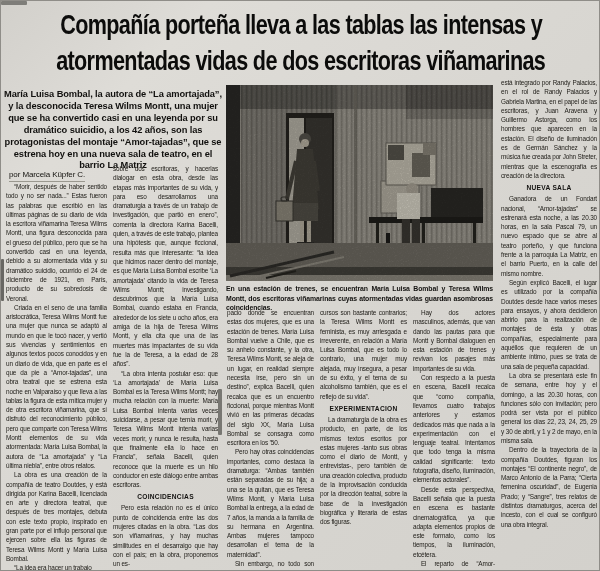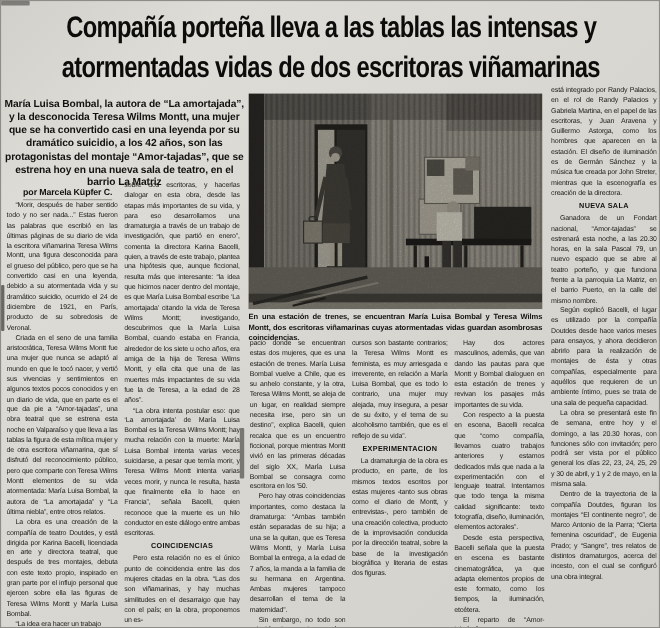--- a/index.html
+++ b/index.html
@@ -28,22 +28,22 @@
     transform:scaleX(0.8);transform-origin:50% 50%;
   }
   
   .lede{
     position:absolute;top:88px;left:3px;width:218px;
     font-weight:bold;font-size:9.3px;line-height:11.9px;
     text-align:center;color:#12110f;letter-spacing:-0.1px;
   }
   .byline{
     position:absolute;top:169px;left:8px;
-    font-weight:bold;font-size:8px;color:#14130f;letter-spacing:-0.1px;
-    border-bottom:1px solid #9a988f;padding-bottom:2px;margin-left:12px;
+    font-weight:normal;font-size:8px;color:#14130f;letter-spacing:-0.1px;
+    border-bottom:1px solid #9a988f;padding-bottom:2px;
   }
   
   .col{
     position:absolute;
     font-size:6.4px;line-height:9.3px;letter-spacing:-0.15px;
     text-align:justify;color:#23211c;overflow:hidden;
   }
   .col p{margin:0;text-indent:8px;}
   .col p.noindent{text-indent:0;}
   .col h3.subhead{

